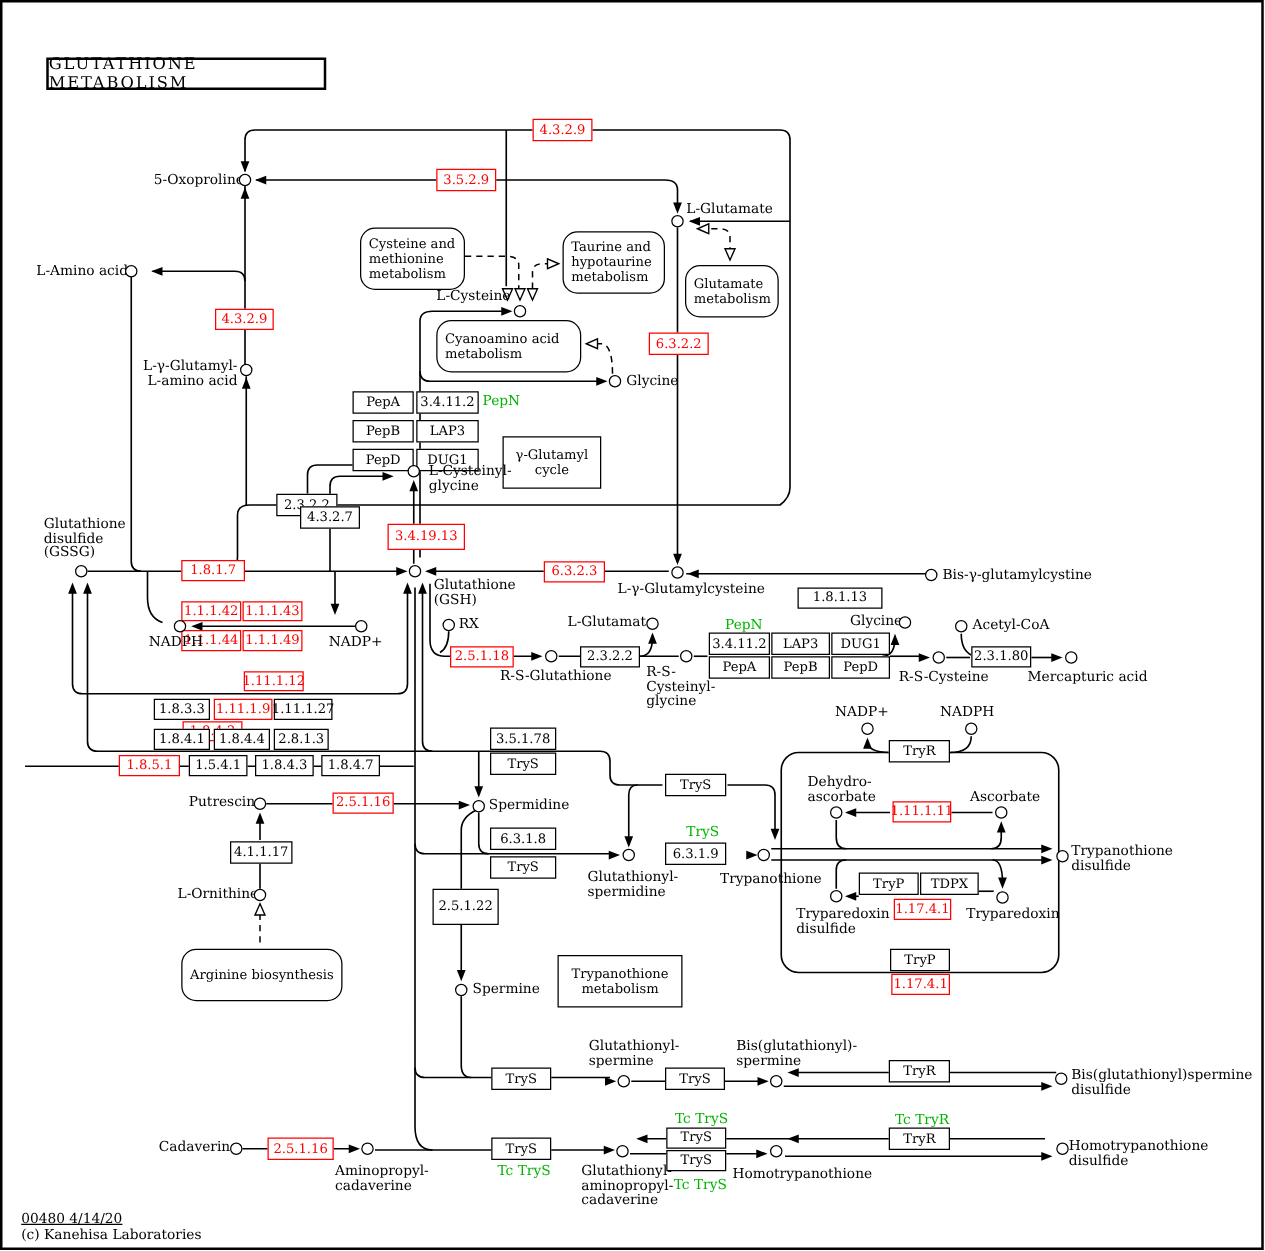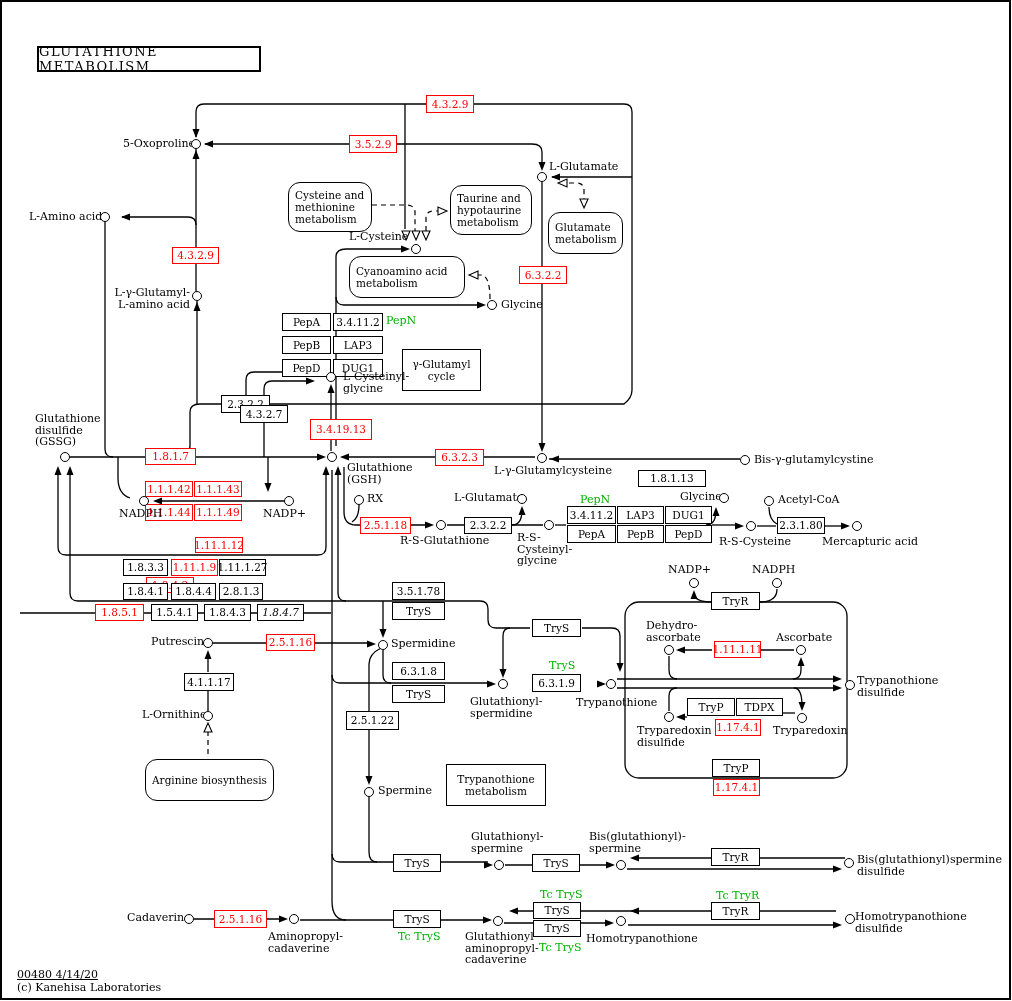--- a/index.html
+++ b/index.html
@@ -237,28 +237,28 @@
     <div class="ec" style="left: 638px; top: 451px; width: 68px; height: 17px; margin-top: 19px;">1.8.1.13</div>
     <div class="ec" style="left: 464px; top: 517px; width: 48px; height: 17px;">2.3.2.2</div>
     <div class="ec" style="left: 777px; top: 517px; width: 48px; height: 17px;">2.3.1.80</div>
     <div class="ec" style="left: 123px; top: 559px; width: 45px; height: 17px;">1.8.3.3</div>
     <div class="ec" style="left: 219px; top: 559px; width: 47px; height: 17px;">1.11.1.27</div>
     <div class="ec" style="left: 123px; top: 583px; width: 45px; height: 17px;">1.8.4.1</div>
     <div class="ec" style="left: 171px; top: 583px; width: 45px; height: 17px;">1.8.4.4</div>
     <div class="ec" style="left: 219px; top: 583px; width: 44px; height: 17px;">2.8.1.3</div>
     <div class="ec" style="left: 151px; top: 604px; width: 47px; height: 17px;">1.5.4.1</div>
     <div class="ec" style="left: 204px; top: 604px; width: 47px; height: 17px;">1.8.4.3</div>
-    <div class="ec" style="left: 257px; top: 604px; width: 47px; height: 17px; font-style: italic;">1.8.4.7</div>
+    <div class="ec" style="left: 257px; top: 604px; width: 47px; height: 17px;">1.8.4.7</div>
     <div class="ec" style="left: 392px; top: 582px; width: 53px; height: 18px;">3.5.1.78</div>
     <div class="ec" style="left: 392px; top: 602px; width: 53px; height: 18px;">TryS</div>
     <div class="ec" style="left: 532px; top: 619px; width: 49px; height: 18px;">TryS</div>
     <div class="ec" style="left: 392px; top: 662px; width: 53px; height: 18px;">6.3.1.8</div>
     <div class="ec" style="left: 392px; top: 685px; width: 53px; height: 18px;">TryS</div>
     <div class="ec" style="left: 532px; top: 674px; width: 49px; height: 18px;">6.3.1.9</div>
-    <div class="ec" style="left: 346px; top: 711px; width: 53px; height: 19px;">2.5.1.22</div>
+    <div class="ec" style="left: 346px; top: 711px; width: 53px; height: 29px;">2.5.1.22</div>
     <div class="ec" style="left: 184px; top: 673px; width: 50px; height: 18px;">4.1.1.17</div>
     <div class="ec" style="left: 711px; top: 592px; width: 49px; height: 18px;">TryR</div>
     <div class="ec" style="left: 687px; top: 698px; width: 48px; height: 18px;">TryP</div>
     <div class="ec" style="left: 736px; top: 698px; width: 47px; height: 18px;">TDPX</div>
     <div class="ec" style="left: 712px; top: 759px; width: 48px; height: 18px;">TryP</div>
     <div class="ec" style="left: 393px; top: 854px; width: 48px; height: 18px;">TryS</div>
     <div class="ec" style="left: 532px; top: 854px; width: 48px; height: 18px;">TryS</div>
     <div class="ec" style="left: 711px; top: 848px; width: 49px; height: 18px;">TryR</div>
     <div class="ec" style="left: 393px; top: 910px; width: 48px; height: 18px;">TryS</div>
     <div class="ec" style="left: 533px; top: 902px; width: 48px; height: 17px;">TryS</div>

